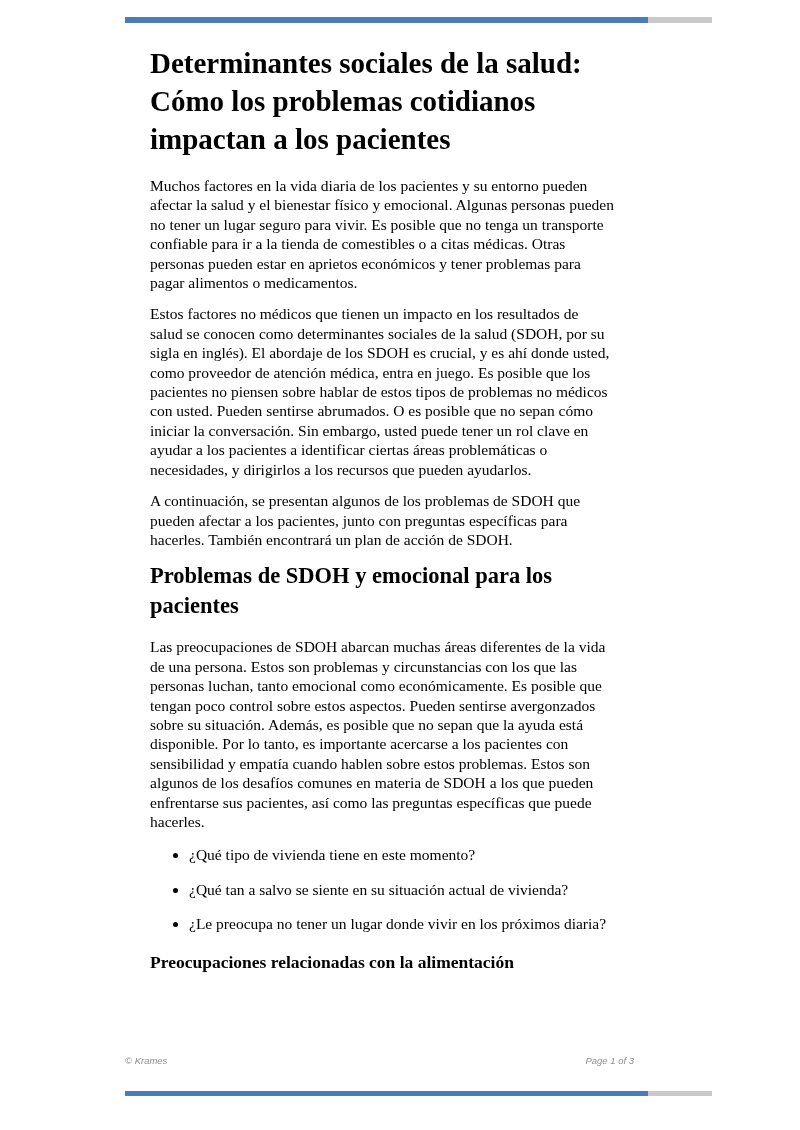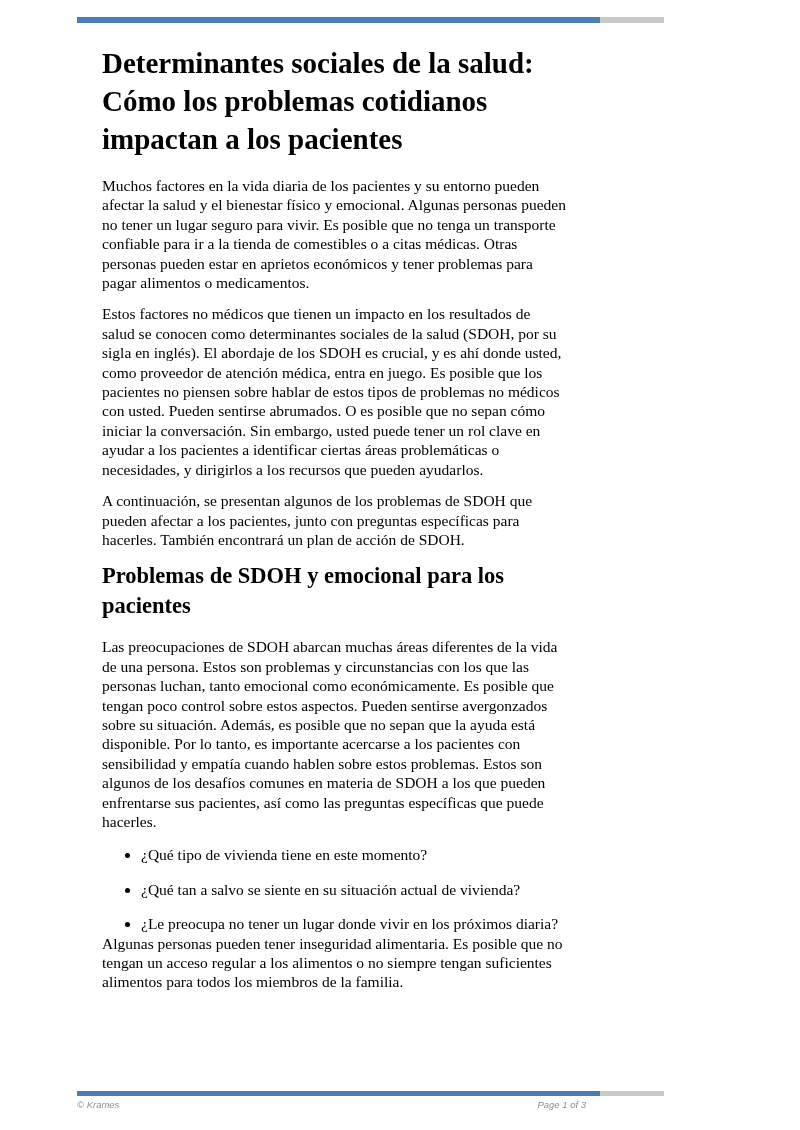--- a/index.html
+++ b/index.html
@@ -5,20 +5,21 @@
   * { box-sizing: border-box; margin: 0; padding: 0; }
   html, body { background: #ffffff; }
   .page {
     position: relative;
     width: 664px;
     height: 1130px;
     background: #ffffff;
     overflow: hidden;
     color: #000000;
     font-family: "Liberation Serif", "DejaVu Serif", serif;
+    margin-left: 48px;
   }
   
   .rule { position: absolute; left: 77px; width: 645px; font-size: 0; }
   .rule-top { top: 17px; height: 6px; }
   .rule-bottom { top: 1091px; height: 5px; }
   .rule .seg { display: inline-block; height: 100%; vertical-align: top; }
   .rule .seg-blue { width: 523px; background: #4a7db6; }
   .rule .seg-gray { width: 122px; background: #c9c9c9; }
 
   .content {
@@ -60,21 +61,21 @@
     line-height: 19.4px;
     margin-bottom: 15px;
   }
   ul.questions li:last-child { margin-bottom: 0; }
   ul.questions + h3 { margin-top: 16px; }
 
   .footer-textrow {
     position: absolute;
     left: 77px;
     right: 78px;
-    top: 1099px;
+    top: 1055px;
     display: flex;
     justify-content: space-between;
     font-family: "Liberation Sans", "DejaVu Sans", sans-serif;
     font-style: italic;
     font-size: 9.5px;
     color: #8f8f8f;
   }
 </style>
 </head>
 <body>
@@ -96,21 +97,21 @@
     <h2>Problemas de SDOH y emocional para los pacientes</h2>
 
     <p>Las preocupaciones de SDOH abarcan muchas áreas diferentes de la vida de una persona. Estos son problemas y circunstancias con los que las personas luchan, tanto emocional como económicamente. Es posible que tengan poco control sobre estos aspectos. Pueden sentirse avergonzados sobre su situación. Además, es posible que no sepan que la ayuda está disponible. Por lo tanto, es importante acercarse a los pacientes con sensibilidad y empatía cuando hablen sobre estos problemas. Estos son algunos de los desafíos comunes en materia de SDOH a los que pueden enfrentarse sus pacientes, así como las preguntas específicas que puede hacerles.</p>
 
     <ul class="questions">
       <li>¿Qué tipo de vivienda tiene en este momento?</li>
       <li>¿Qué tan a salvo se siente en su situación actual de vivienda?</li>
       <li>¿Le preocupa no tener un lugar donde vivir en los próximos diaria?</li>
     </ul>
 
-    <p class="tight">Algunas personas pueden tener inseguridad alimentaria. Es posible que no tengan un acceso regular a los alimentos o no siempre tengan suficientes alimentos para todos los miembros de la familia.</p>
+    <h3 class="second">Preocupaciones relacionadas con la alimentación</h3>
 
   </div>
 
   <div class="rule rule-bottom">
     <span class="seg seg-blue"></span><span class="seg seg-gray"></span>
   </div>
 
   <div class="footer-textrow">
     <span>© Krames</span>
     <span>Page 1 of 3</span>

